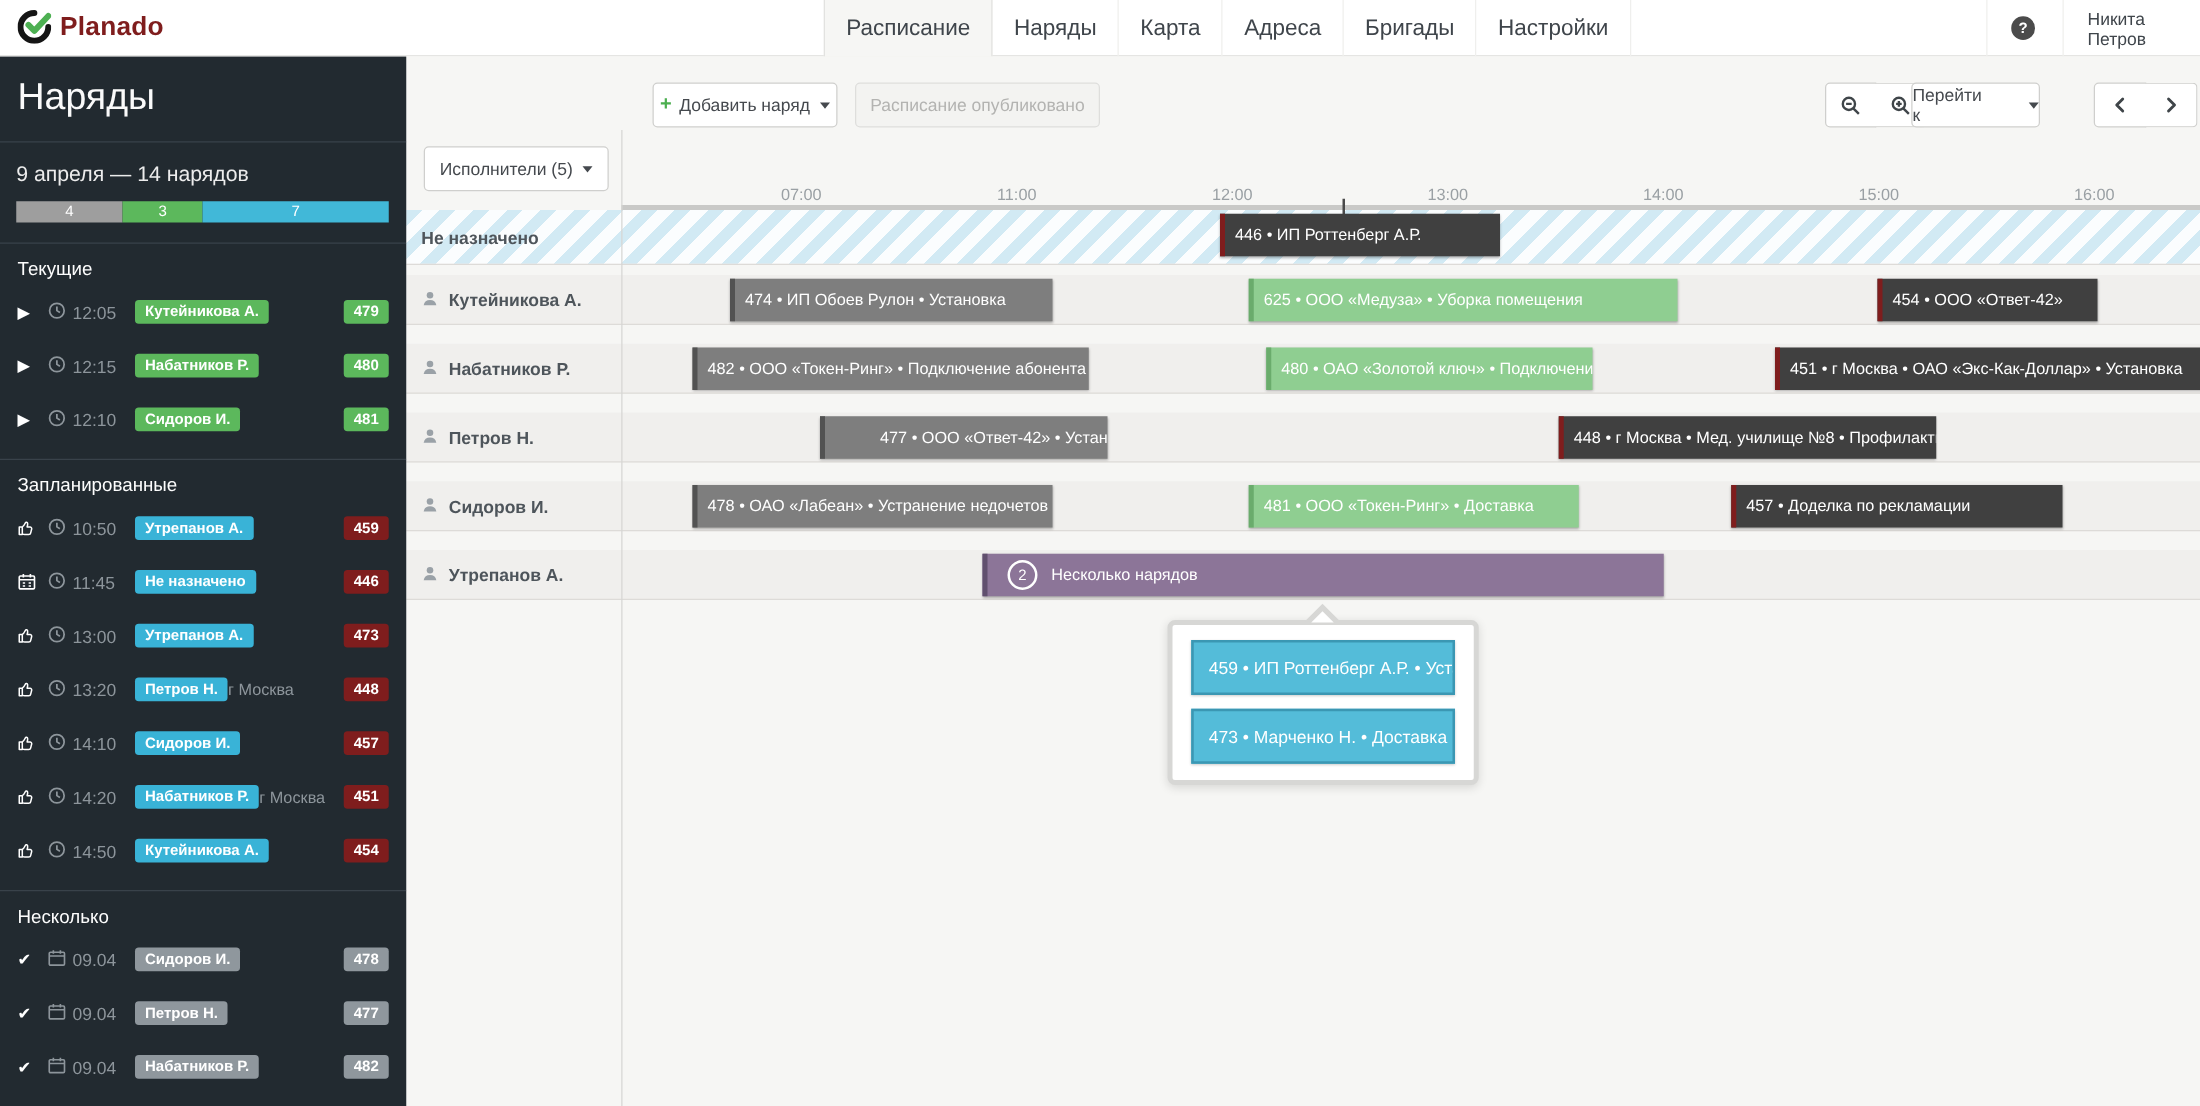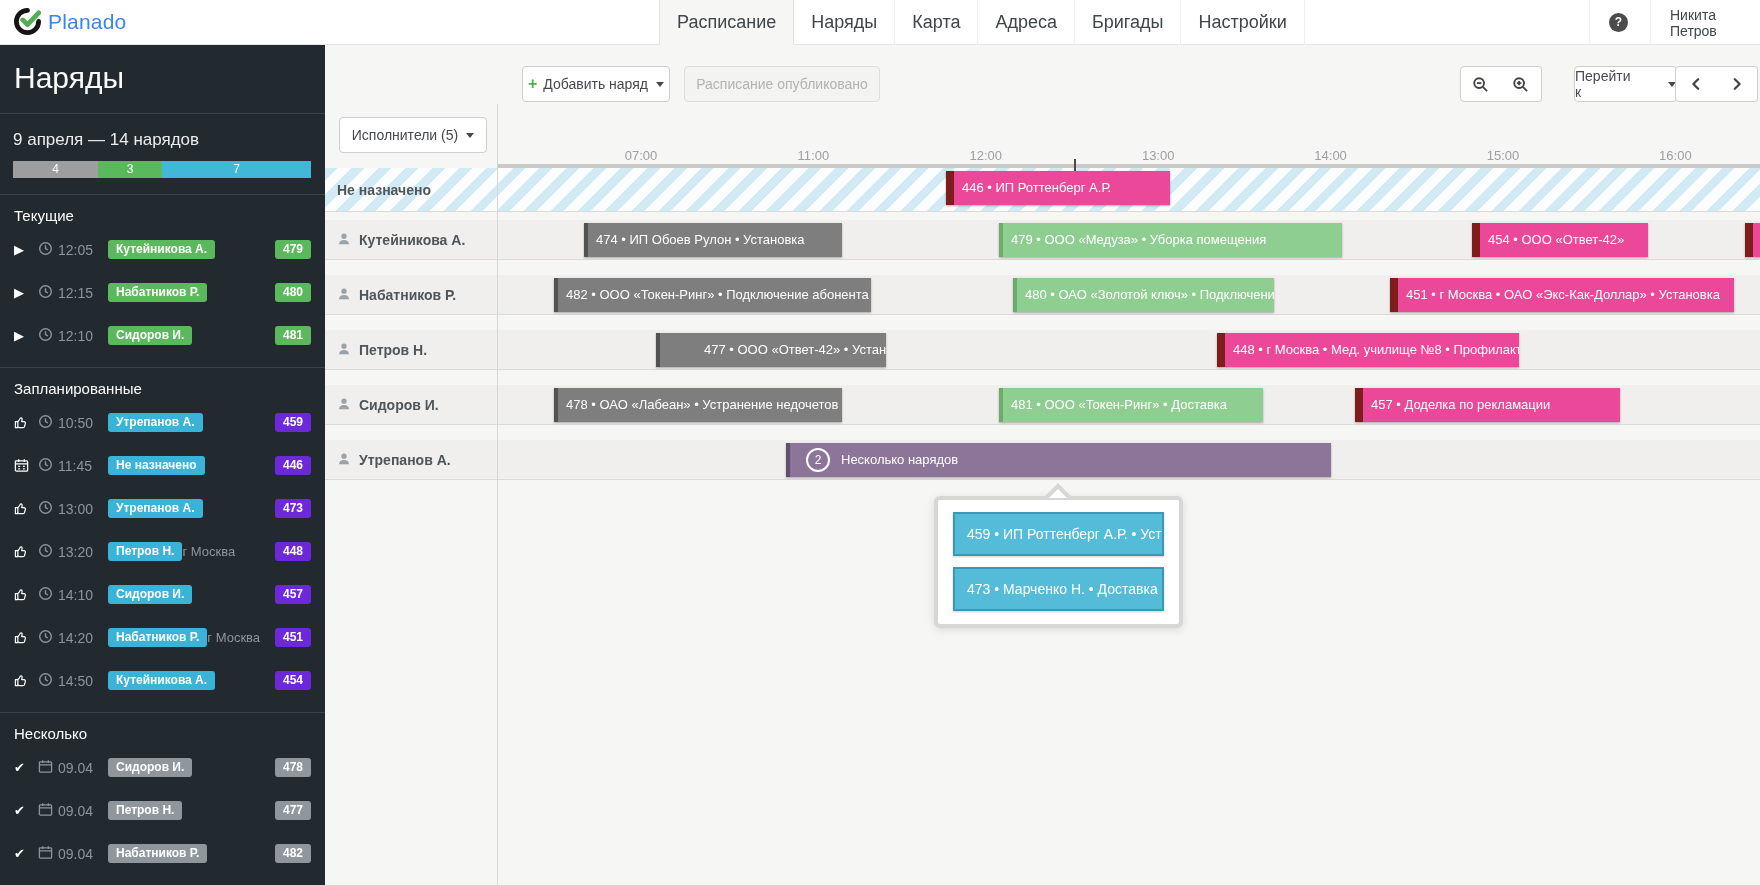--- a/index.html
+++ b/index.html
@@ -2,21 +2,21 @@
 <html lang="ru"><head>
 <meta charset="utf-8">
 <style>
   * { margin:0; padding:0; box-sizing:border-box; }
   html,body { width:1760px; height:885px; overflow:hidden; }
   body { font-family:"Liberation Sans", sans-serif; background:#f6f6f4; position:relative; }
 
   
   .topbar { position:absolute; left:0; top:0; width:1760px; height:45px; background:#fff; border-bottom:1px solid #e5e5e3; z-index:40; }
   .brand { position:absolute; left:14px; top:8px; display:flex; align-items:center; gap:7px; }
-  .brand-text { font-size:21px; font-weight:normal; color:#3b82f6; letter-spacing:.2px; }
+  .brand-text { font-size:21px; font-weight:bold; color:#7f1d1d; letter-spacing:.2px; }
   .nav-tabs { position:absolute; left:659px; top:0; height:45px; display:flex; }
   .nav-tab { height:45px; display:flex; align-items:center; padding:0 17px; font-size:18px; color:#3f454b; border-right:1px solid #efefed; cursor:pointer; }
   .nav-tab.active { background:#f6f6f4; border-left:1px solid #e2e2e0; border-right:1px solid #e2e2e0; }
   .top-sep { position:absolute; top:0; width:1px; height:45px; background:#efefed; }
   .help-btn { position:absolute; left:1609px; top:13px; width:19px; height:19px; border-radius:50%; background:#4b4b4b; color:#fff; font-size:12px; font-weight:bold; text-align:center; line-height:19px; cursor:pointer; }
   .user-name { position:absolute; left:1670px; top:0; height:45px; display:flex; align-items:center; font-size:14px; color:#3f454b; cursor:pointer; }
 
   
   .sidebar { position:absolute; left:0; top:45px; width:325px; height:840px; background:#222a30; color:#fff; z-index:30; overflow:hidden; }
   .sb-title { padding:16px 14px 18px 14px; font-size:30px; font-weight:400; color:#fafafa; border-bottom:1px solid #39424a; }
@@ -26,21 +26,21 @@
   .sb-progress .seg { height:17px; color:#fff; font-size:12px; text-align:center; line-height:17px; }
   .sb-section-title { padding:12px 14px 4px 14px; font-size:15px; color:#fdfdfd; }
   .sb-section { border-bottom:1px solid #39424a; padding-bottom:10px; }
   .sb-section:last-child { border-bottom:none; }
   .sb-item { height:43px; display:flex; align-items:center; padding:0 14px; cursor:pointer; }
   .sb-status { width:24px; color:#fff; display:flex; align-items:center; }
   .sb-time { display:flex; align-items:center; gap:5px; color:#8d959b; font-size:14px; width:70px; }
   .badge { display:inline-block; padding:2px 8px 3px 8px; border-radius:3px; font-size:12px; font-weight:bold; color:#fff; white-space:nowrap; }
   .badge.green { background:#5cb85c; } .badge.blue { background:#39b3d7; } .badge.gray { background:#8f979d; }
   .num-badge { margin-left:auto; min-width:36px; text-align:center; padding:2px 6px 3px 6px; border-radius:3px; font-size:12px; font-weight:bold; color:#fff; }
-  .num-badge.green { background:#5cb85c; } .num-badge.blue { background:#6d28d9; } .num-badge.gray { background:#8f979d; }
+  .num-badge.green { background:#5cb85c; } .num-badge.blue { background:#7f1d1d; } .num-badge.gray { background:#8f979d; }
   .sb-suffix { color:#8d959b; font-size:13px; margin-left:0; white-space:nowrap; }
   .play-glyph { font-size:13px; color:#fff; }
   .check-glyph { font-size:13px; color:#fff; }
 
   
   .btn { position:absolute; height:36px; background:#fff; border:1px solid #cfcfcd; border-radius:4px; display:flex; align-items:center; justify-content:center; font-size:14px; color:#45494e; cursor:pointer; }
   .btn .plus { color:#4caf50; font-weight:bold; font-size:16px; margin-right:6px; }
   .btn .caret { margin-left:8px; width:0; height:0; border-left:4px solid transparent; border-right:4px solid transparent; border-top:5px solid #45494e; }
   .btn.disabled { background:#f3f3f1; border-color:#dededc; color:#b3b3b1; cursor:default; }
   .btn-group-cell { border-right:1px solid #cfcfcd; }
@@ -53,21 +53,21 @@
   .axis-line { position:absolute; left:497px; top:164px; width:1263px; height:4px; background:#c9c9c7; }
   .hour-tick { position:absolute; top:168px; width:1px; height:6px; background:#b2b2b0; }
   .now-tick { position:absolute; top:159px; width:2px; height:17px; background:#4a4a4a; z-index:7; }
 
   .row-strip { position:absolute; left:325px; width:1435px; height:40px; background:#f0efed; border-bottom:1px solid #dddbd8; z-index:4; }
   .row-strip.hatched { background:repeating-linear-gradient(135deg,#d2eaf4 0 9px,#fbfdfe 9px 19px); }
   .row-label { position:absolute; left:337px; width:155px; height:40px; display:flex; align-items:center; gap:8px; font-size:14px; font-weight:bold; color:#4e555b; z-index:8; }
   .bar { position:absolute; height:34px; line-height:34px; color:#fff; font-size:13px; white-space:nowrap; overflow:hidden; padding:0 8px; box-shadow:0 1px 2px rgba(0,0,0,.3); z-index:10; cursor:pointer; }
   .bar.gray   { background:#7e7e7e; border-left:4px solid #525252; }
   .bar.green  { background:#8fce91; border-left:4px solid #6aac6c; }
-  .bar.blue   { background:#ec4899; border-left:8px solid #7f1d1d; }
+  .bar.blue   { background:#404040; border-left:4px solid #7f1d1d;margin-left:30px; }
   .bar.purple { background:#8c7598; border-left:4px solid #61506e; display:flex; align-items:center; }
   .multi-circle { width:24px; height:24px; border:2px solid #fff; border-radius:50%; text-align:center; line-height:21px; font-size:12px; margin:0 11px 0 8px; flex:0 0 auto; }
 
   
   .popover { position:absolute; left:934px; top:496px; width:249px; height:132px; background:#fff; border:4px solid #d7d7d5; border-radius:6px; box-shadow:0 2px 8px rgba(0,0,0,.12); z-index:20; padding:12px 15px; }
   .popover-arrow-outer { position:absolute; left:1044px; top:483px; width:0; height:0; border-left:14px solid transparent; border-right:14px solid transparent; border-bottom:14px solid #d7d7d5; z-index:21; }
   .popover-arrow-inner { position:absolute; left:1049px; top:489px; width:0; height:0; border-left:9px solid transparent; border-right:9px solid transparent; border-bottom:9px solid #fff; z-index:22; }
   .popover .p-bar { height:44px; line-height:40px; background:#54bcd9; border:2px solid #3b97b3; color:#fff; font-size:14px; padding:0 12px; margin-bottom:11px; white-space:nowrap; overflow:hidden; cursor:pointer; box-shadow:0 1px 2px rgba(0,0,0,.2); }
 </style>
 </head>
@@ -340,21 +340,21 @@
       <path d="M4.6 6.7 h4.2"></path>
     </svg>
 </div>
 <div class="btn icon-btn" style="left:1500px; top:66px; width:42px; border-top-left-radius:0; border-bottom-left-radius:0; border-left:none;">
   <svg width="17" height="17" viewBox="0 0 16 16" fill="none" stroke="#3f4549" stroke-width="1.8">
       <circle cx="6.7" cy="6.7" r="4.6"></circle>
       <path d="M10.2 10.2 L14.2 14.2"></path>
       <path d="M4.6 6.7 h4.2 M6.7 4.6 v4.2"></path>
     </svg>
 </div>
-<div class="btn" style="left:1574px; top:66px; width:103px;gap:27px;">
+<div class="btn" style="left:1529px; top:66px; width:103px;gap:27px;">
   <span>Перейти к</span>
   <span class="caret"></span>
 </div>
 <div class="btn icon-btn btn-group-cell" style="left:1675px; top:66px; width:42px; border-top-right-radius:0; border-bottom-right-radius:0;">
   <svg width="14" height="14" viewBox="0 0 16 16" fill="none" stroke="#3f4549" stroke-width="2.6" stroke-linecap="round" stroke-linejoin="round">
       <path d="M10.5 2.5 L5 8 l5.5 5.5"></path>
     </svg>
 </div>
 <div class="btn icon-btn" style="left:1716px; top:66px; width:42px; border-top-left-radius:0; border-bottom-left-radius:0; border-left:none;">
   <svg width="14" height="14" viewBox="0 0 16 16" fill="none" stroke="#3f4549" stroke-width="2.6" stroke-linecap="round" stroke-linejoin="round">
@@ -394,21 +394,21 @@
     <div class="bar blue" style="left: 946px; width: 224px; top: 171px;"><span>446 • ИП Роттенберг А.Р.</span></div>
     <div class="row-strip" style="top: 220px; height: 40px;"></div>
     <div class="row-label" style="top: 220px; height: 40px;">
       <span><svg width="14" height="14" viewBox="0 0 16 16" fill="#9aa1a7">
           <circle cx="8" cy="4.8" r="3"></circle>
           <path d="M2.2 14 c.5-3.2 2.6-4.8 5.8-4.8 s5.3 1.6 5.8 4.8 z"></path>
         </svg></span>
       <span>Кутейникова А.</span>
     </div>
     <div class="bar gray" style="left: 584px; width: 258px; top: 223px;"><span>474 • ИП Обоев Рулон • Установка</span></div>
-    <div class="bar green" style="left: 999px; width: 343px; top: 223px;"><span>479 • ООО «Медуза» • Уборка помещения</span></div>
+    <div class="bar green" style="left: 999px; width: 343px; top: 223px;"><span>625 • ООО «Медуза» • Уборка помещения</span></div>
     <div class="bar blue" style="left: 1472px; width: 176px; top: 223px;"><span>454 • ООО «Ответ-42»</span></div>
     <div class="bar blue" style="left: 1745px; width: 15px; top: 223px;"><span></span></div>
     <div class="row-strip" style="top: 275px; height: 40px;"></div>
     <div class="row-label" style="top: 275px; height: 40px;">
       <span><svg width="14" height="14" viewBox="0 0 16 16" fill="#9aa1a7">
           <circle cx="8" cy="4.8" r="3"></circle>
           <path d="M2.2 14 c.5-3.2 2.6-4.8 5.8-4.8 s5.3 1.6 5.8 4.8 z"></path>
         </svg></span>
       <span>Набатников Р.</span>
     </div>

